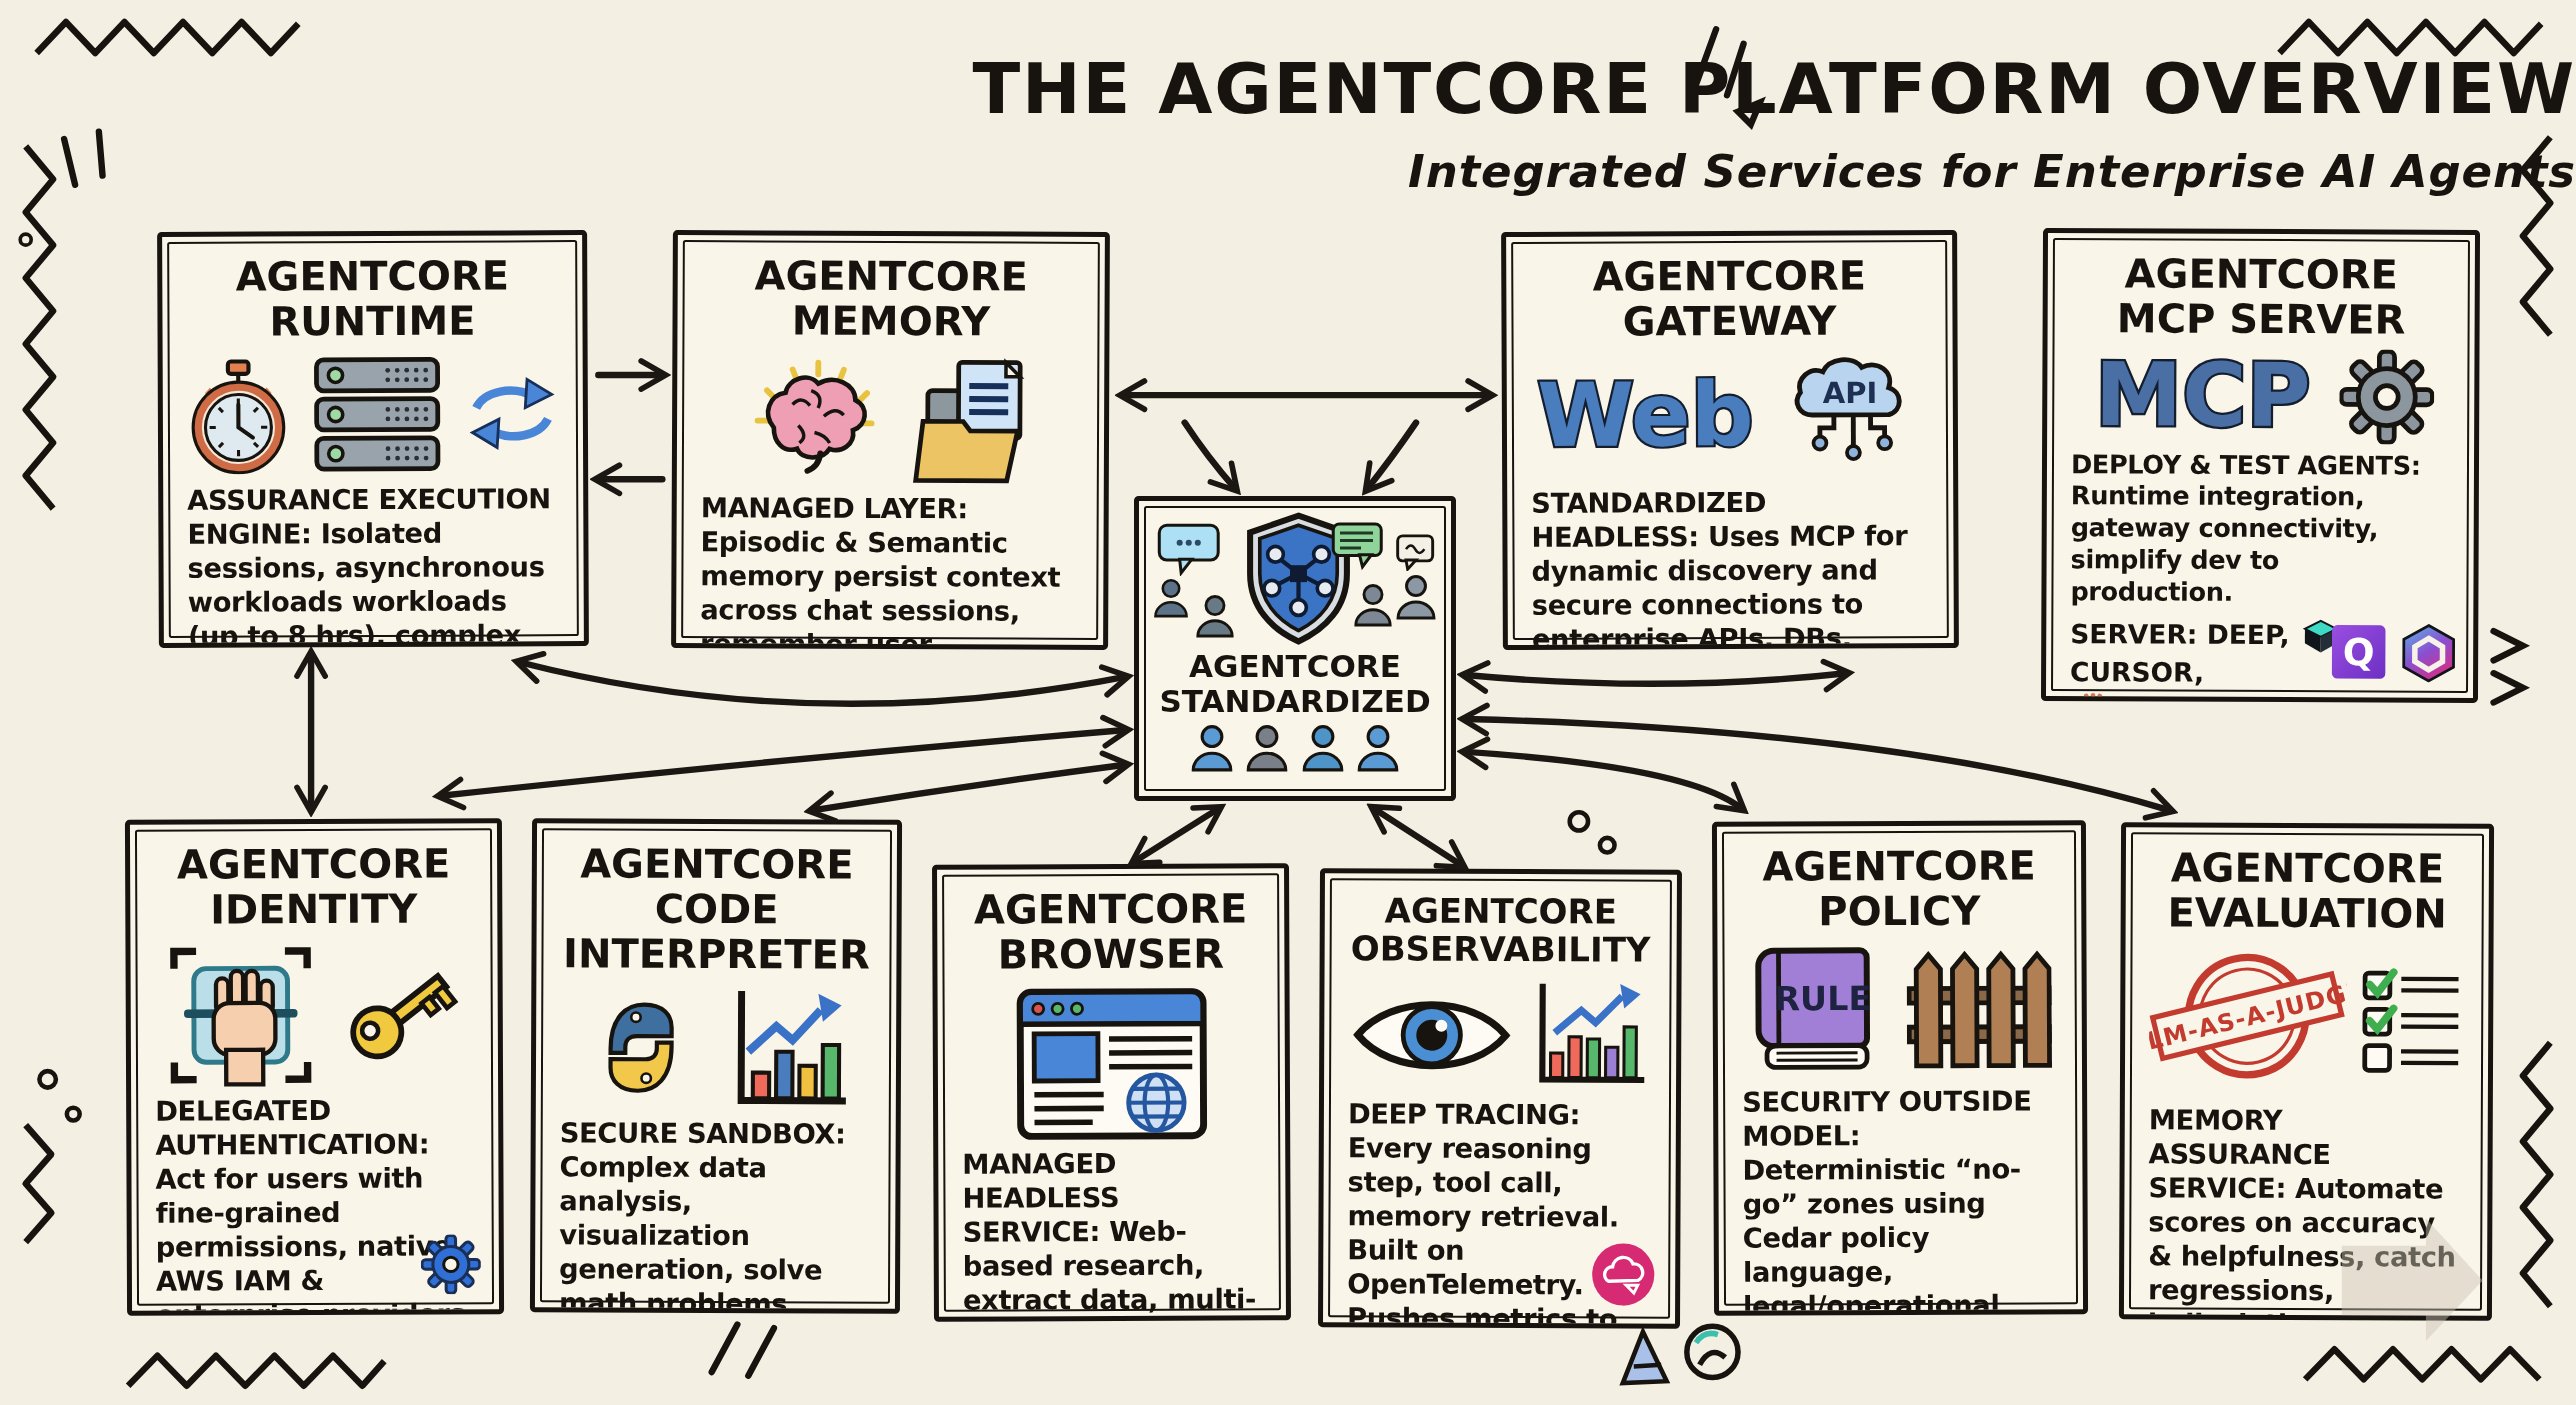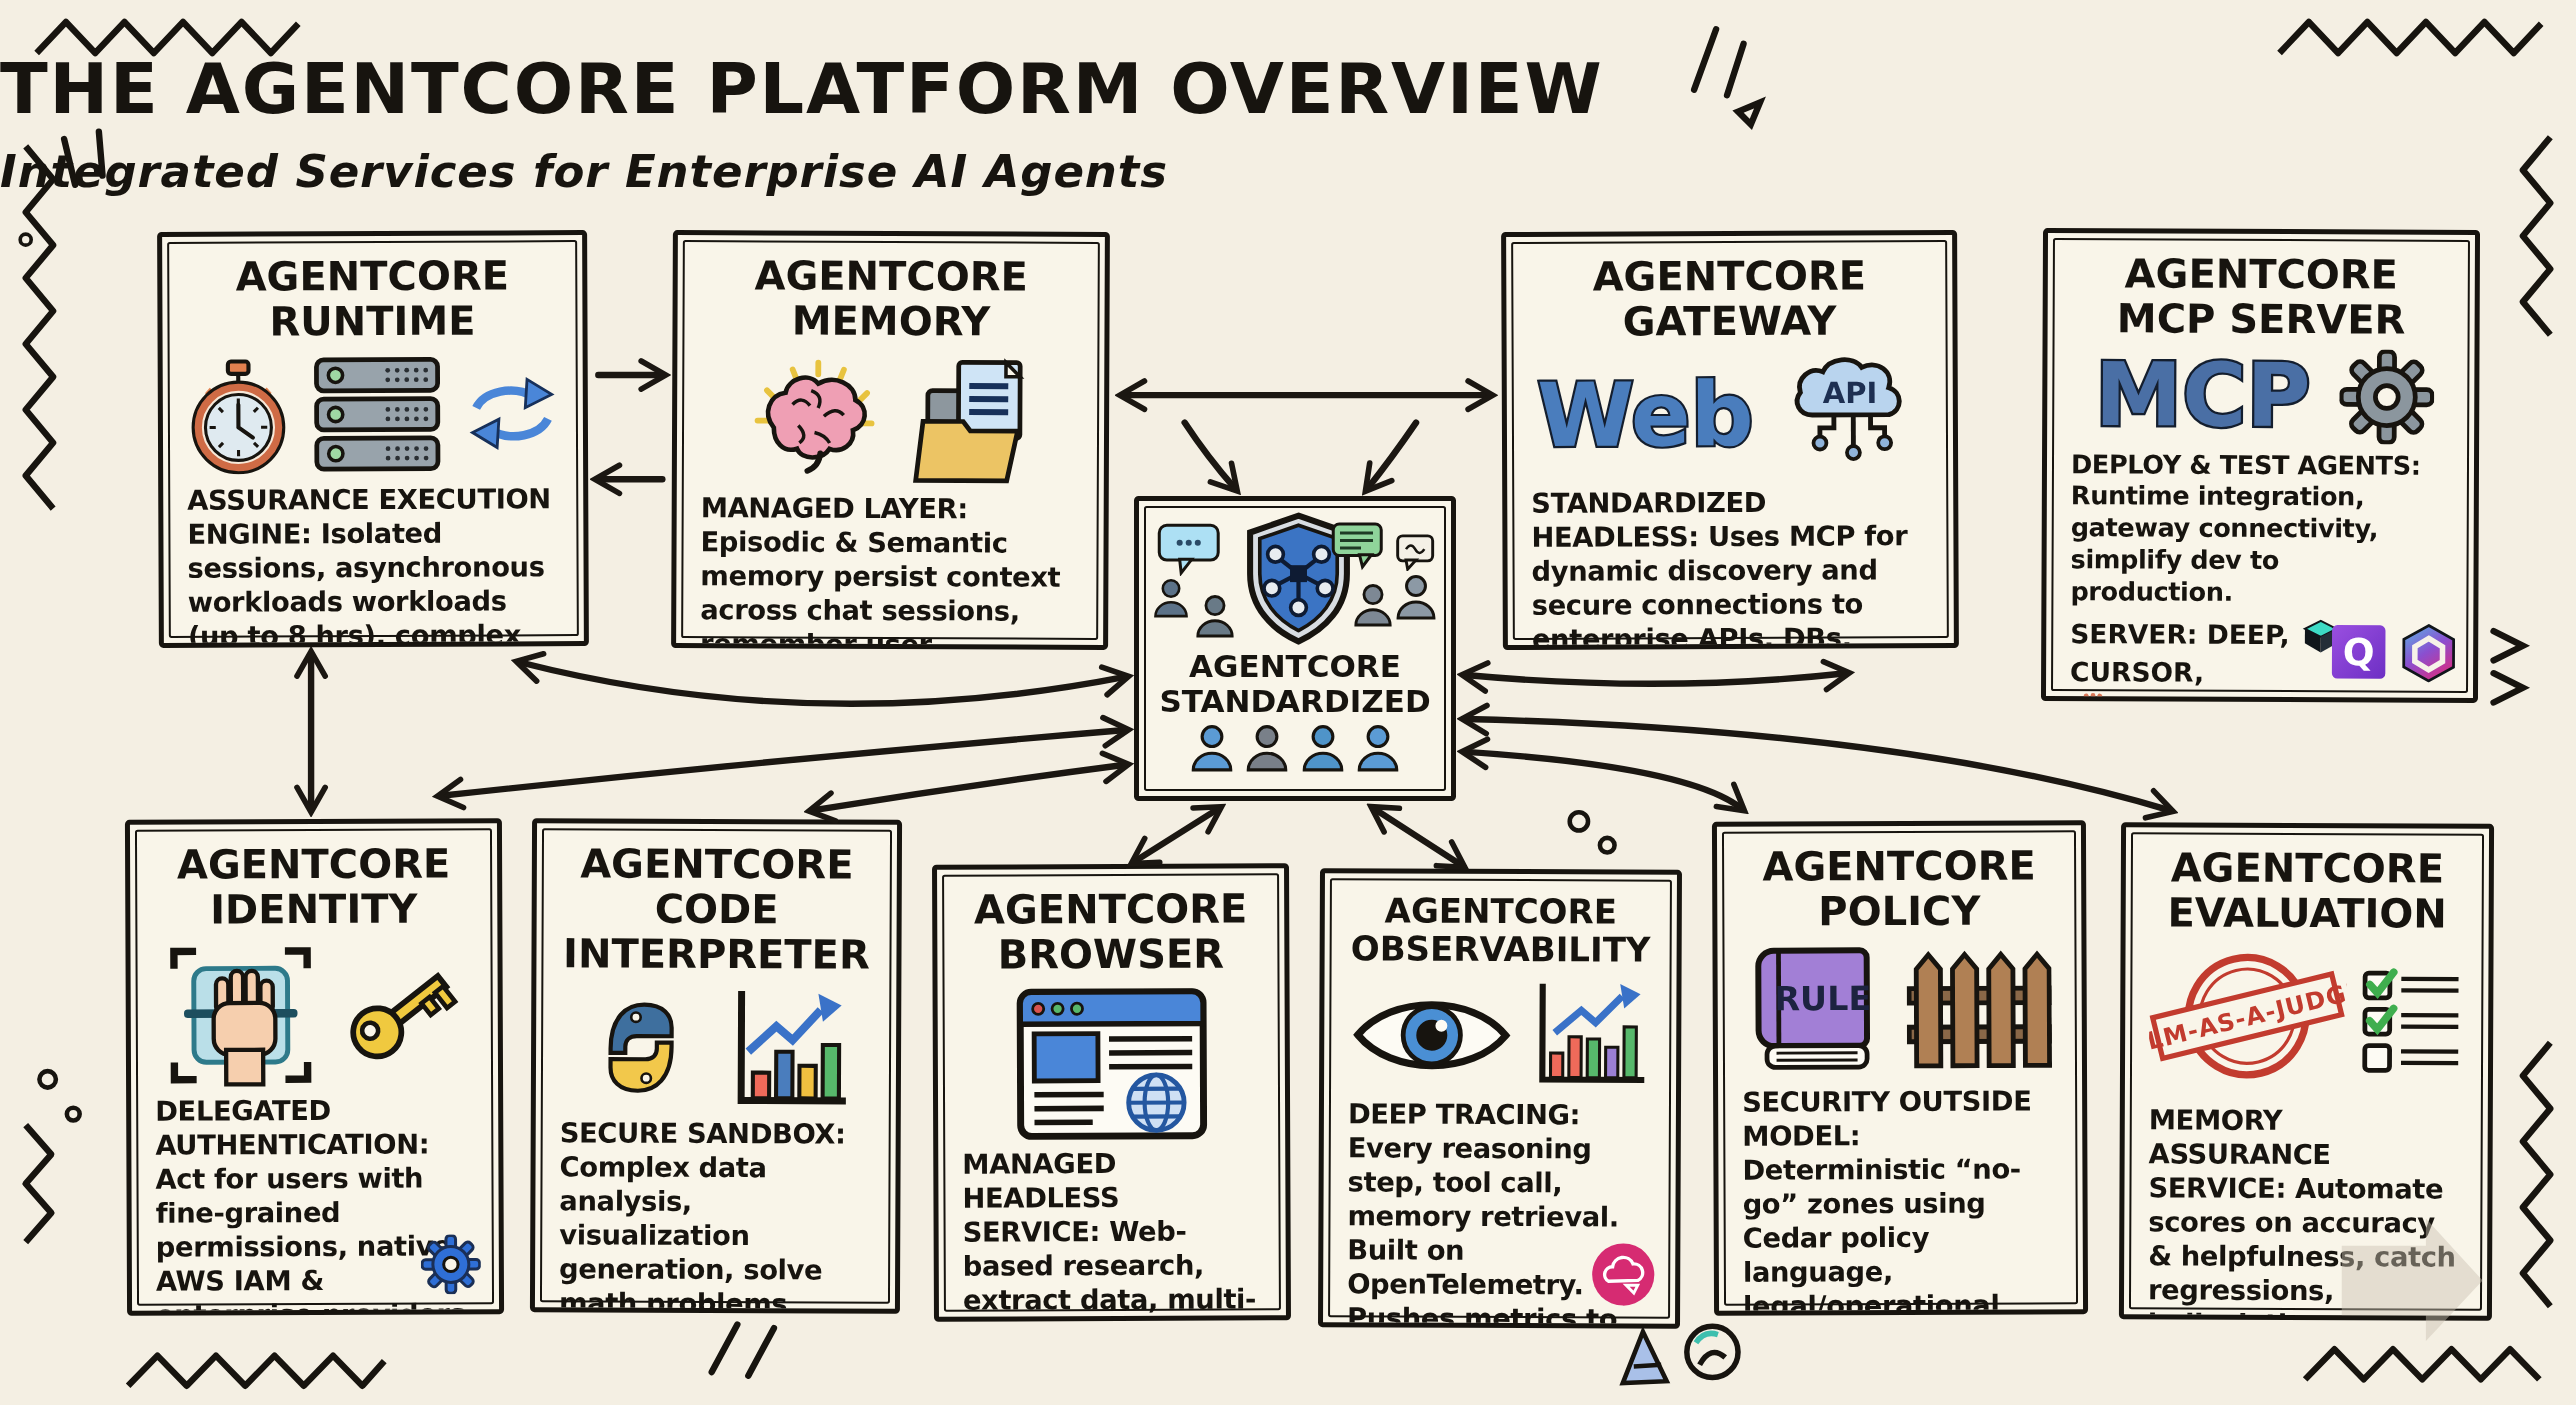--- a/index.html
+++ b/index.html
@@ -1,21 +1,21 @@
 <!DOCTYPE html>
 <html style="font-size:14.6px"><head>
 <meta charset="utf-8">
 <style>
   html,body{margin:0;padding:0;background:#e9e3d4;}
   .canvas{position:relative;width:2576px;height:1405px;background:#f4efe3;overflow:hidden;
           font-family:"DejaVu Sans",sans-serif;color:#17140f;}
   
-  .main-title{position:absolute;left:0;top:48px;width:100%;text-align:left;
+  .main-title{position:absolute;left:0;top:48px;width:100%;text-align:right;
       font-size:70px;font-weight:800;letter-spacing:1.8px;}
-  .sub-title{position:absolute;left:0;top:145px;width:100%;text-align:left;
+  .sub-title{position:absolute;left:0;top:145px;width:100%;text-align:right;
       font-size:45px;font-weight:700;font-style:italic;letter-spacing:0.9px;}
   
   .card{position:absolute;background:#f9f5e9;border:5.5px solid #17140f;border-radius:4.6px;
         padding:12.8px 24px;box-sizing:border-box;overflow:hidden;}
   .card::before{content:"";position:absolute;inset:4.6px;border:2.7px solid #17140f;border-radius:2.7px;pointer-events:none;}
   .r1{transform:rotate(-0.25deg);} .r2{transform:rotate(0.25deg);}
   .ttl{font-weight:800;text-align:center;font-size:40px;line-height:1.12;margin-top:5.5px;}
   .t-sm .ttl{font-size:34px;}
   .icons{display:flex;justify-content:center;align-items:center;gap:22px;margin:11px 0 7.3px;}
   .bd{font-weight:700;font-size:27.4px;line-height:1.24;margin:5.5px 0 0;letter-spacing:-0.4px;}

